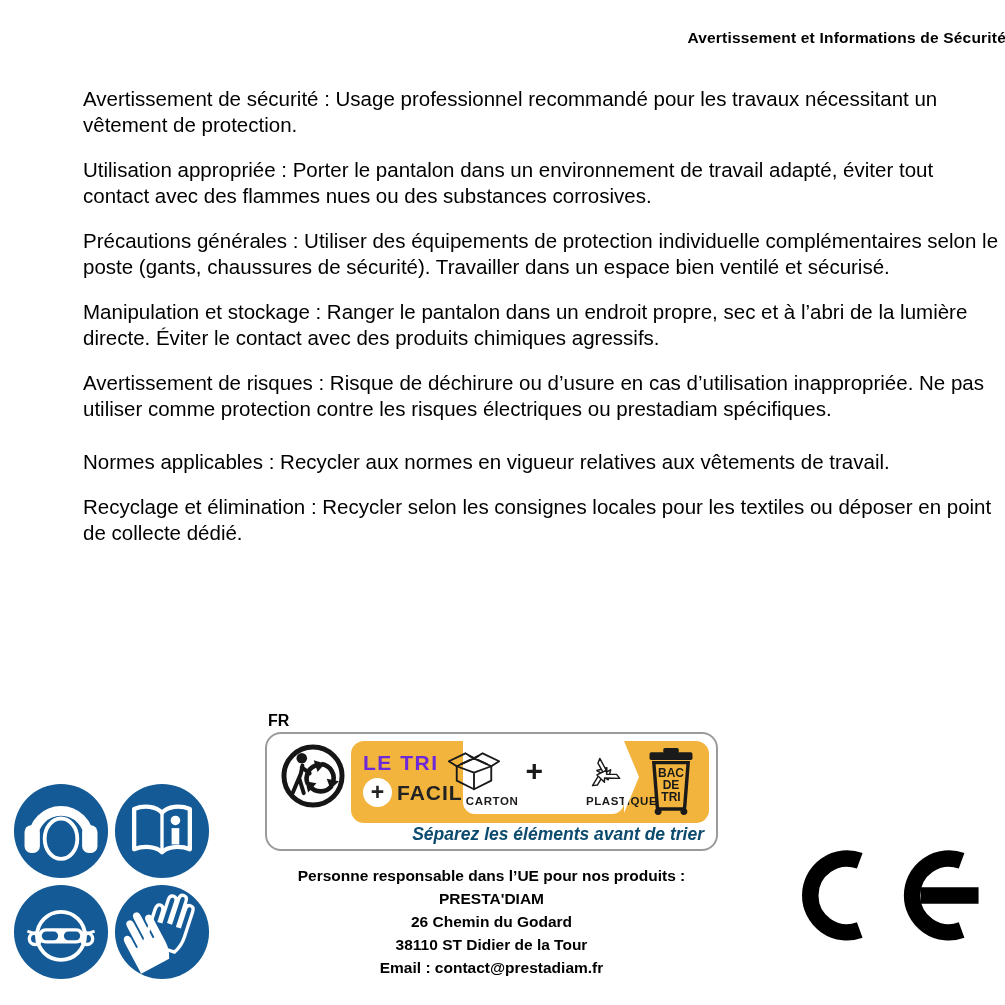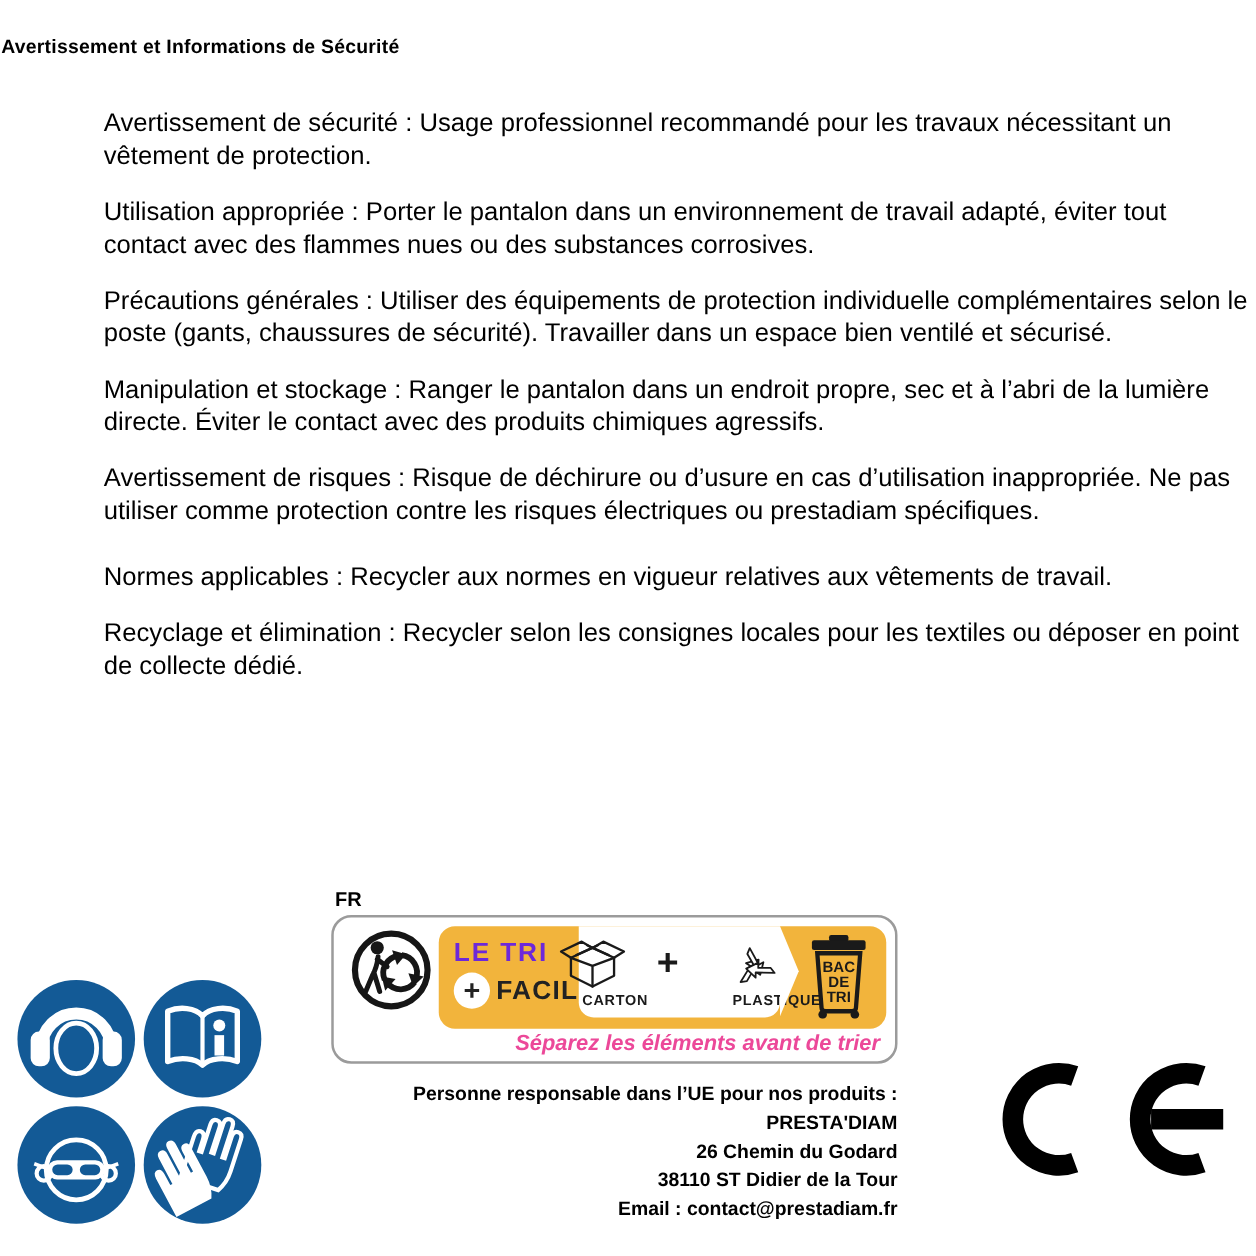--- a/index.html
+++ b/index.html
@@ -1,18 +1,18 @@
 <!DOCTYPE html>
 <html style="--yellow: #F2B43C; --blue: #135A96;"><head>
 <meta charset="utf-8">
 <style>
   html,body{margin:0;padding:0;background:#fff;}
   .page{position:relative;width:1005px;height:1005px;background:#fff;overflow:hidden;
         font-family:"Liberation Sans",sans-serif;color:#000;}
-  .title{position:absolute;top:28px;left:0;width:100%;text-align:left;margin:1px;
+  .title{position:absolute;top:28px;left:0;width:100%;text-align:right;margin:1px;
          font-size:15.5px;font-weight:bold;letter-spacing:.2px;}
   .paragraphs{position:absolute;left:72px;top:86px;width:929px;}
   .paragraphs p{margin:0 0 19px 11px;font-size:20.5px;line-height:26px;}
   .gap-before{margin-top:27px !important;}
 
   
   .bottom-center{position:absolute;left:265px;top:712px;width:453px;}
   .fr{font-size:16px;font-weight:bold;margin:0 0 2px 3px;}
   .infotri-box{position:relative;width:453px;height:119px;border:2px solid #9b9b9b;
                border-radius:16px;background:#fff;box-sizing:border-box;}
@@ -29,23 +29,23 @@
                border-radius:0 0 12px 12px;display:flex;align-items:center;justify-content:center;gap:7px;}
   .material{display:flex;flex-direction:column;align-items:center;}
   .mat-label{font-size:11.5px;font-weight:bold;letter-spacing:.6px;color:#1a1a1a;padding-left:36px;}
   .mat-plus{font-size:30px;font-weight:900;color:#1a1a1a;margin-top:-14px;}
   .chevron{position:absolute;left:273px;top:0;width:0;height:0;
            border-top:36.5px solid transparent;border-bottom:36.5px solid transparent;
            border-left:15px solid #fff;}
   .bin{position:absolute;right:12px;top:7px;}
   .bin-text{font:800 14px "Liberation Sans",sans-serif;fill:#1a1a1a;}
   .separez{position:absolute;right:12px;bottom:4px;font-size:17.5px;font-style:italic;
-           font-weight:bold;color:#ec4899;}
+           font-weight:bold;color:#0c4a6e;}
   .contact{margin-top:13px;text-align:center;font-weight:bold;font-size:15.5px;line-height:23px;}
-  .contact div{white-space:nowrap;text-align:right;}
+  .contact div{white-space:nowrap;}
 
   
   .picto-grid{position:absolute;left:13px;top:783px;width:200px;display:flex;flex-wrap:wrap;gap:5px;}
   .picto{width:96px;height:96px;display:block;}
   .pb{fill:var(--blue,#135A96);}
   .pw{fill:#fff;}
   .ps{stroke:#fff;fill:none;}
   .head{fill:var(--blue,#135A96);stroke:#fff;stroke-width:4;}
 
   

